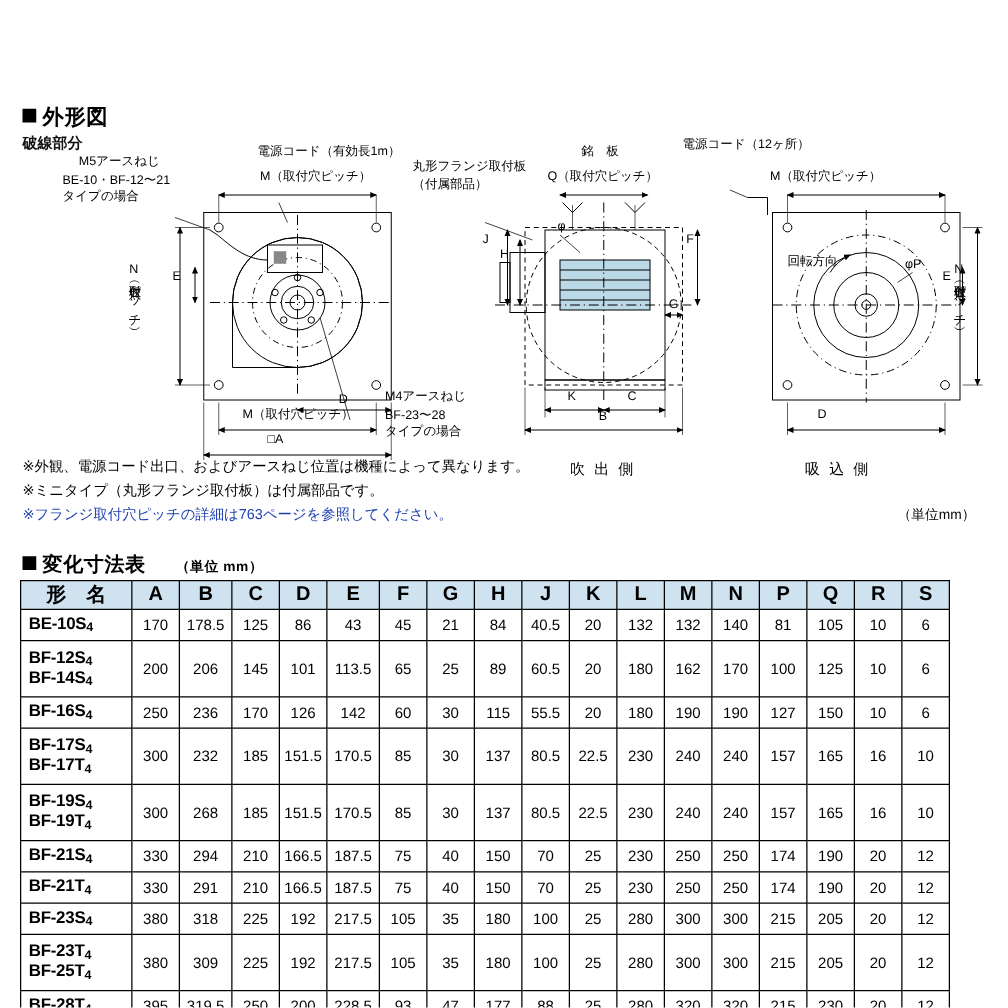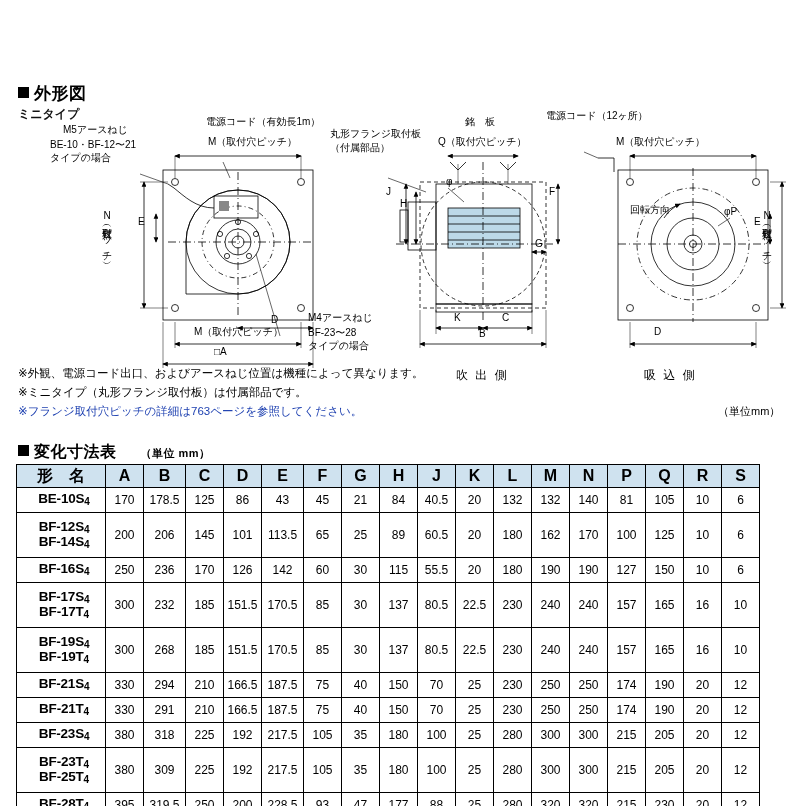--- a/index.html
+++ b/index.html
@@ -70,40 +70,40 @@
     color:#000;
   }
   table.spec thead th{
     background:#cfe2ef;
     font-weight:bold;
     font-size:16px;
     height:22px;
   }
   table.spec th.namecol{width:88px;}
   table.spec td.namecell{
-    text-align:center;
+    text-align:left;
     padding-left:6px;
     font-weight:bold;
     font-size:13.5px;
     letter-spacing:-0.2px;
     white-space:nowrap;
   }
   table.spec td.namecell .sub{font-size:10px;vertical-align:-2px;}
   table.spec td.namecell .ln{display:block;line-height:1.05;}
   table.spec td.val{width:37px;font-size:12px;}
   table.spec td.val.wide{width:41px;}
   table.spec tr.two td{height:44px;}
 </style>
 </head>
 <body>
 
 <div class="page">
 
   <div class="sec-head" id="sec-gaikei"><span class="sq"></span><span>外形図</span></div>
-  <div class="subtitle">ミニタイプ</div>
+  <div class="subtitle">破線部分</div>
 
   <div class="drawing">
     <svg class="dwg" viewBox="0 0 770 290">
       <defs>
         <marker id="ar" markerWidth="7" markerHeight="7" refX="6" refY="3" orient="auto">
           <path d="M0,0 L7,3 L0,6 z" fill="#000"></path>
         </marker>
         <marker id="arS" markerWidth="7" markerHeight="7" refX="1" refY="3" orient="auto">
           <path d="M7,0 L0,3 L7,6 z" fill="#000"></path>
         </marker>

